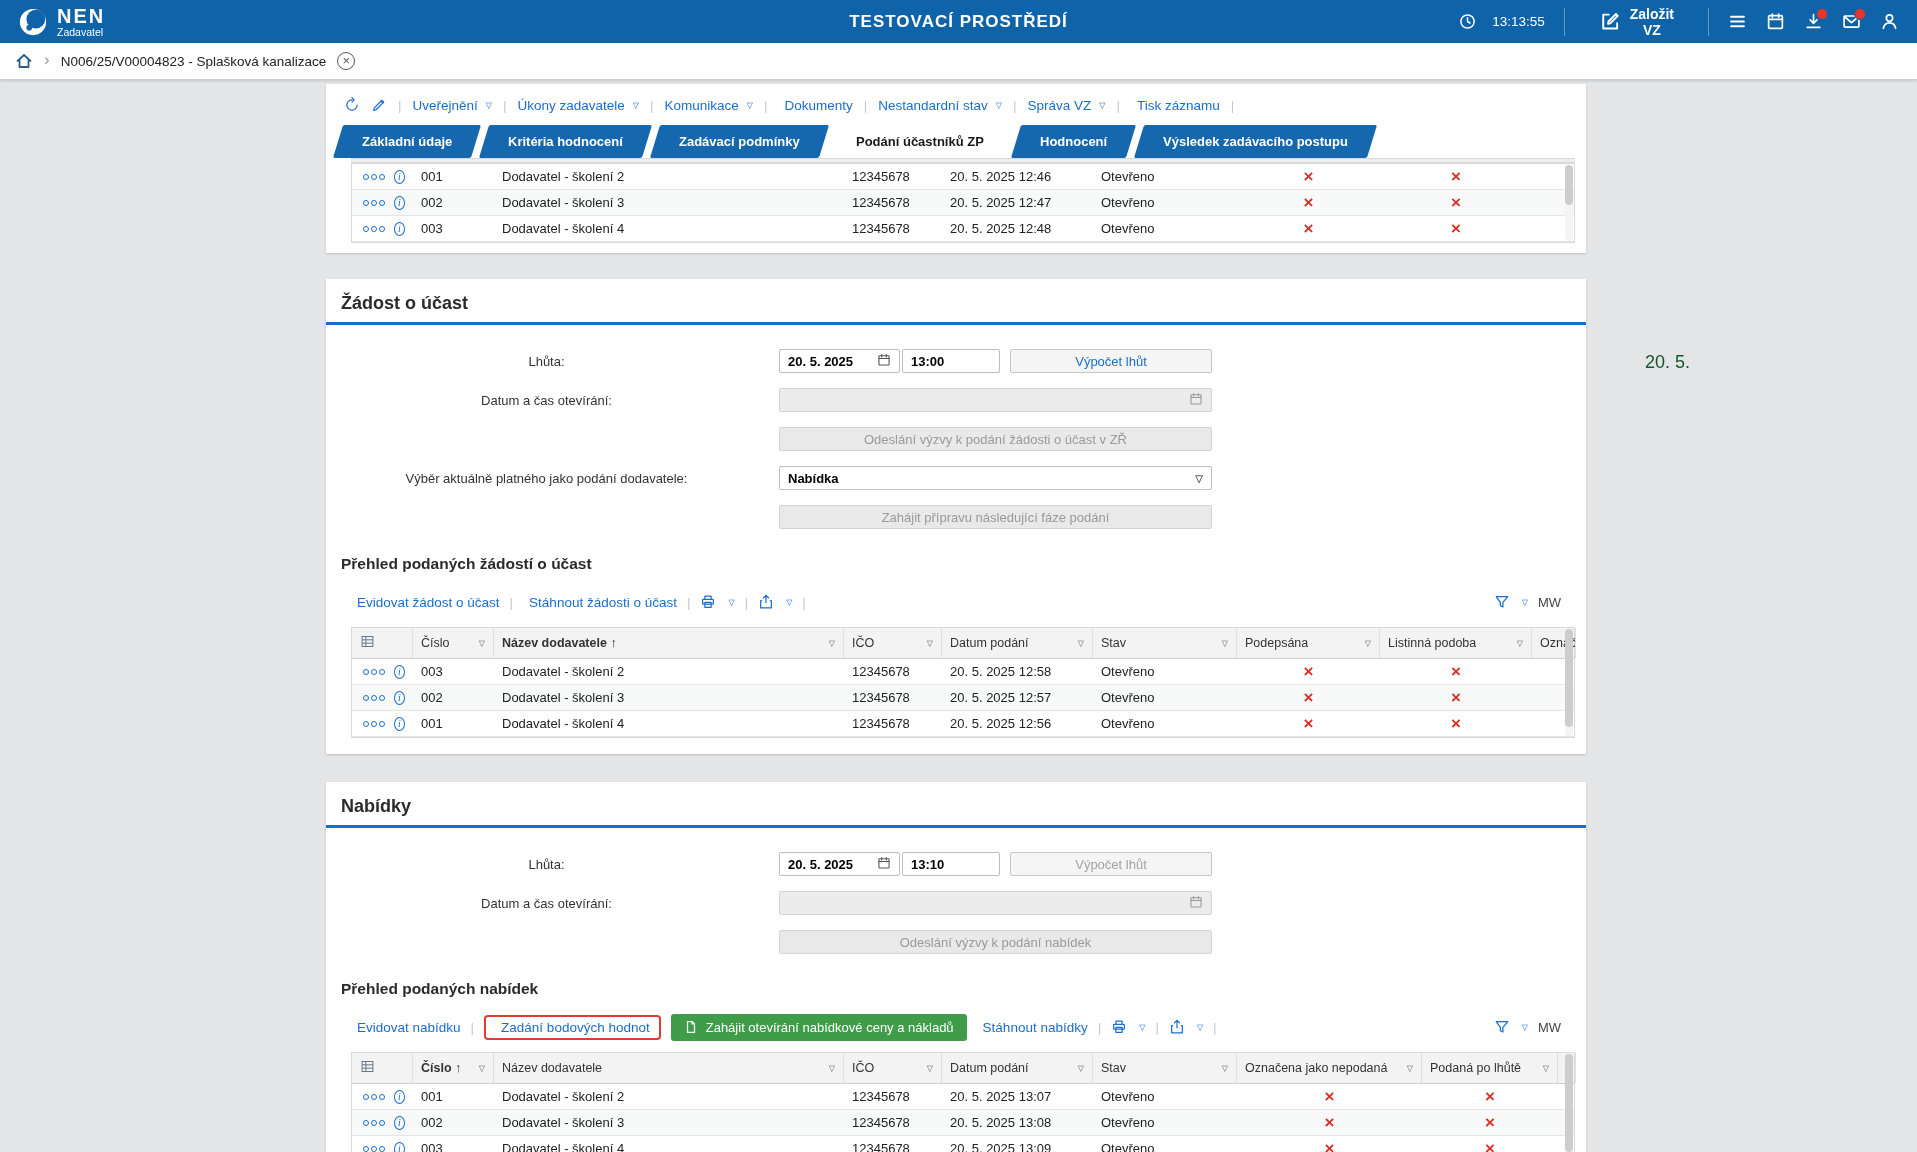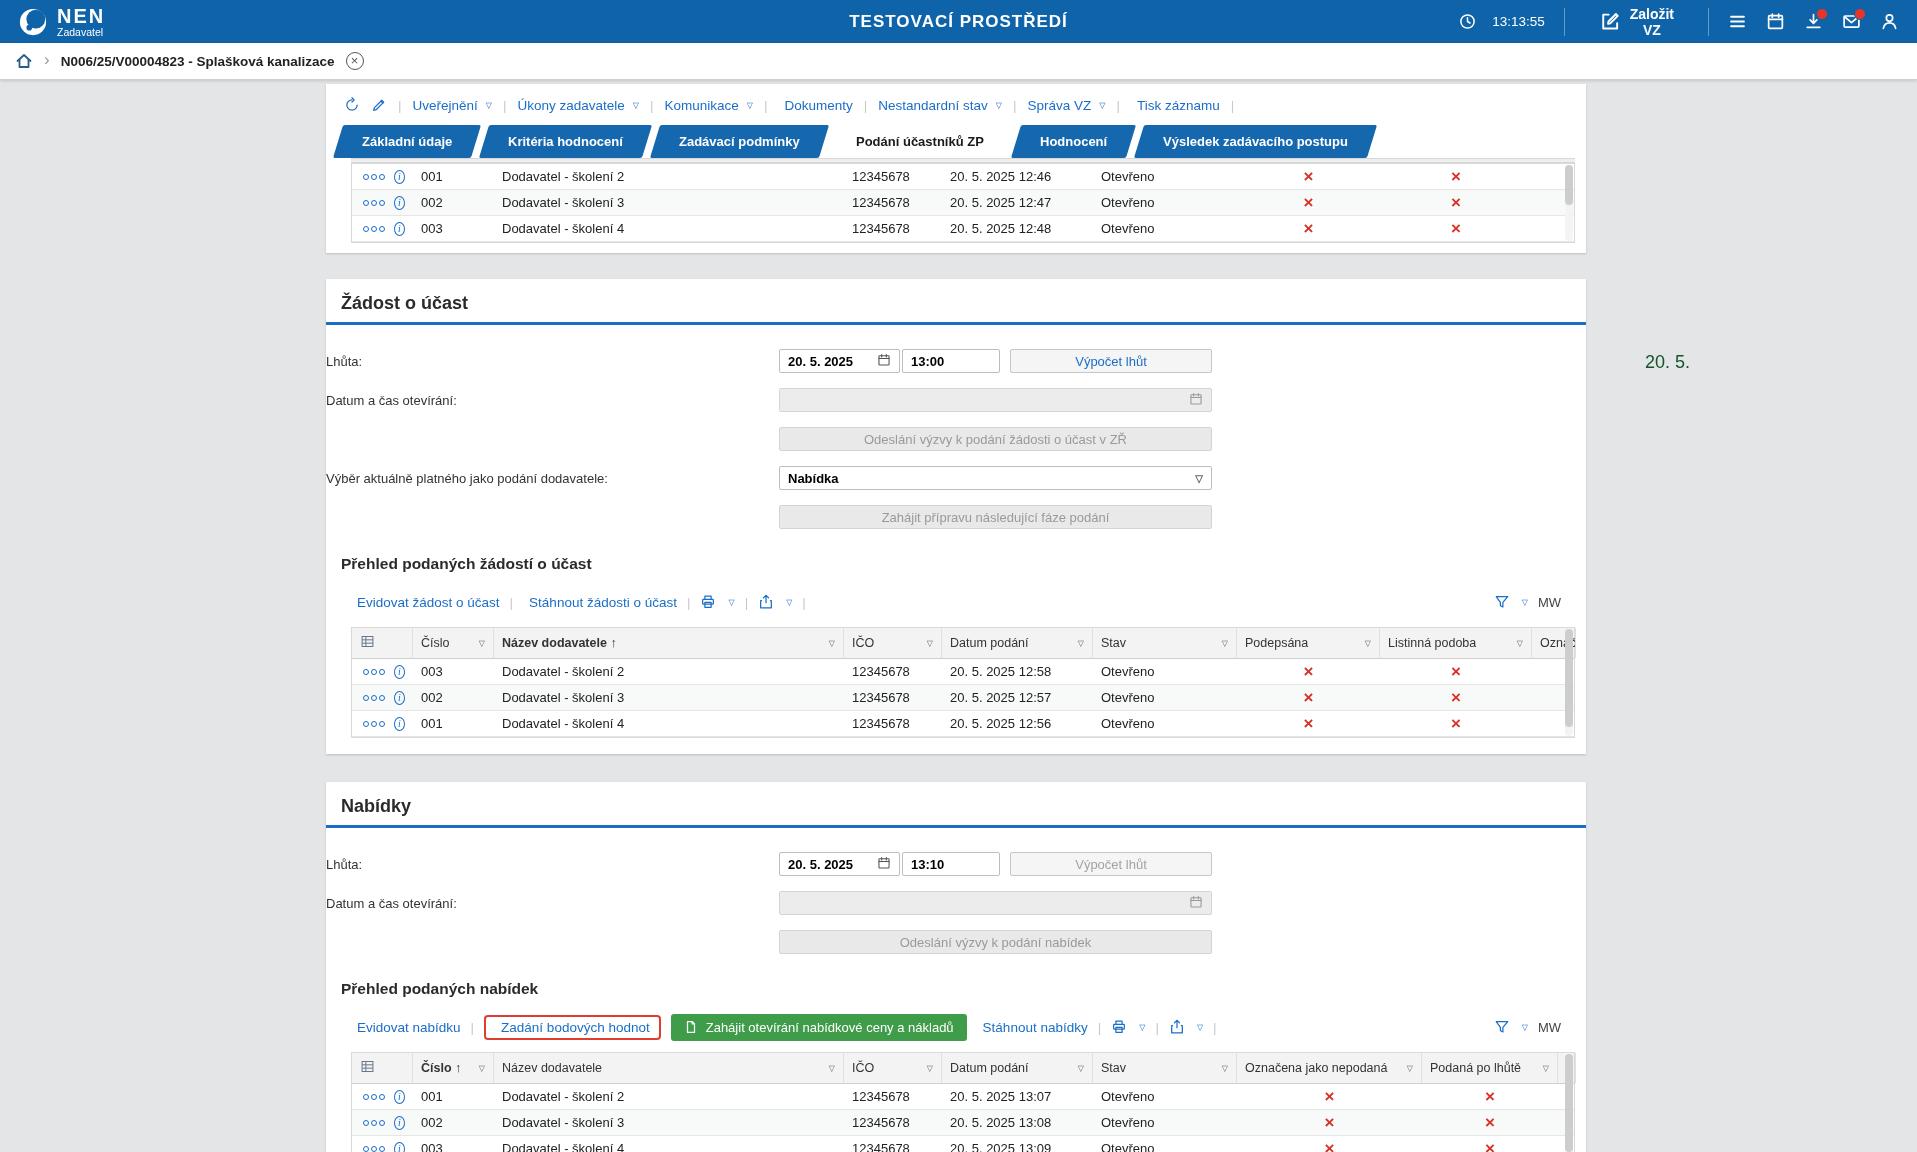--- a/index.html
+++ b/index.html
@@ -22,21 +22,21 @@
   .tico{display:inline-flex;cursor:pointer}
   .tico svg{width:19px;height:19px}
   .clock svg{width:17px;height:17px}
   .badge-holder{position:relative}
   .badge{position:absolute;top:-4px;right:-5px;width:10px;height:10px;background:#e8352a;border-radius:50%;border:1.5px solid #0e63a9}
 
   
   .breadcrumb-bar{height:36px;background:#fff;display:flex;align-items:center;padding:0 15px;gap:11px;border-bottom:1px solid #cfcfcf;box-shadow:0 1px 3px rgba(0,0,0,.14);position:relative;z-index:1}
   .breadcrumb-bar svg{width:18px;height:18px}
   .bc-sep{color:#9a9a9a;font-size:17px;margin-top:-2px}
-  .bc-item{font-weight:bold;font-size:13.5px;color:#222;cursor:pointer}
+  .bc-item{font-weight:normal;font-size:13.5px;color:#222;cursor:pointer}
   .bc-close{width:18px;height:18px;border:1.6px solid #555;border-radius:50%;color:#555;font-size:13px;line-height:15px;text-align:center;cursor:pointer;box-sizing:border-box}
 
   
   .panel{width:1260px;margin-left:326px;background:#fff;box-shadow:0 1px 2px rgba(0,0,0,.18)}
   .panel1{margin-top:4px;padding-bottom:10px}
   .panel2{margin-top:26px;padding-bottom:16px}
   .panel3{margin-top:28px;padding-bottom:16px}
 
   .rec-toolbar{display:flex;align-items:center;gap:11px;padding:13px 16px 2px 18px;font-size:13.5px}
   .rec-toolbar .tico svg,.grid-toolbar .tico svg{width:16px;height:16px}
@@ -49,21 +49,21 @@
   .tab>span{display:block;transform:skewX(17deg);white-space:nowrap}
   .tab.active{background:#fff;color:#1a1a1a}
 
   .sec-title{font-size:18px;font-weight:bold;color:#2b2b2b;margin:0;padding:14px 0 0 15px}
   .sec-rule{height:3px;background:#1b6ec8;margin-top:8px}
   .sub-title{font-size:15.5px;font-weight:bold;color:#2b2b2b;margin:26px 0 0 15px}
 
   
   .formarea{margin-top:24px}
   .frow{display:flex;align-items:center;margin-bottom:15px}
-  .flabel{width:453px;padding-right:12px;box-sizing:border-box;text-align:left;font-size:13px;color:#333;flex:none}
+  .flabel{width:453px;padding-right:12px;box-sizing:border-box;text-align:center;font-size:13px;color:#333;flex:none}
   .field{height:24px;border:1px solid #bdbdbd;background:#fff;display:flex;align-items:center;padding:0 8px;font-weight:bold;font-size:13px;box-sizing:border-box;border-radius:2px}
   .field.date{width:121px;justify-content:space-between}
   .field.time{width:98px;margin-left:2px}
   .field.wide{width:433px;justify-content:space-between}
   .field.disabled{background:#ececec;border-color:#d4d4d4}
   .cal svg{width:14px;height:14px}
   .btn-light{height:24px;width:202px;margin-left:10px;background:#f5f5f5;border:1px solid #c6c6c6;color:#1b6ec8;font-size:13px;border-radius:2px;cursor:pointer;font-family:inherit}
   .btn-light.disabled{color:#a3a3a3;cursor:default}
   .btn-disabled{height:24px;width:433px;background:#e9e9e9;border:1px solid #d4d4d4;color:#9a9a9a;font-size:13px;border-radius:2px;font-family:inherit}
   .select{width:433px;height:24px;border:1px solid #bdbdbd;display:flex;align-items:center;justify-content:space-between;padding:0 8px;font-weight:bold;font-size:13px;box-sizing:border-box;border-radius:2px;cursor:pointer;background:#fff}

